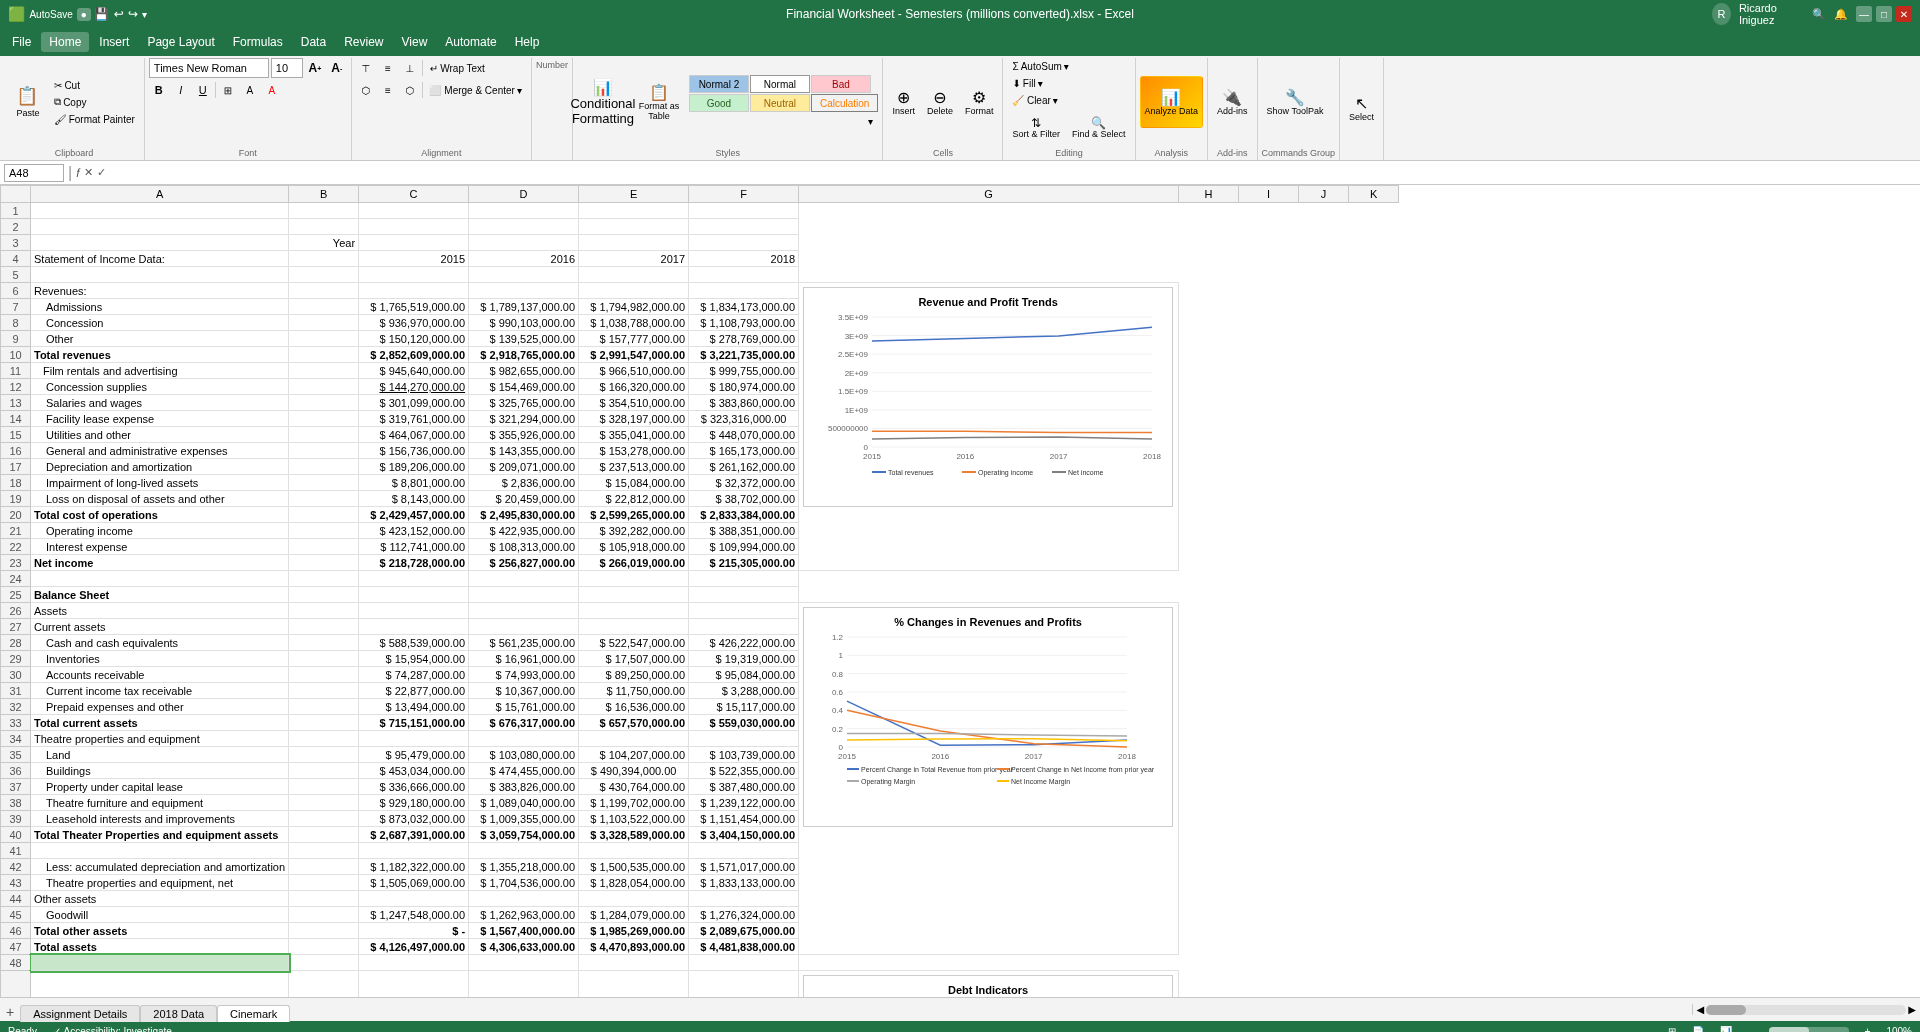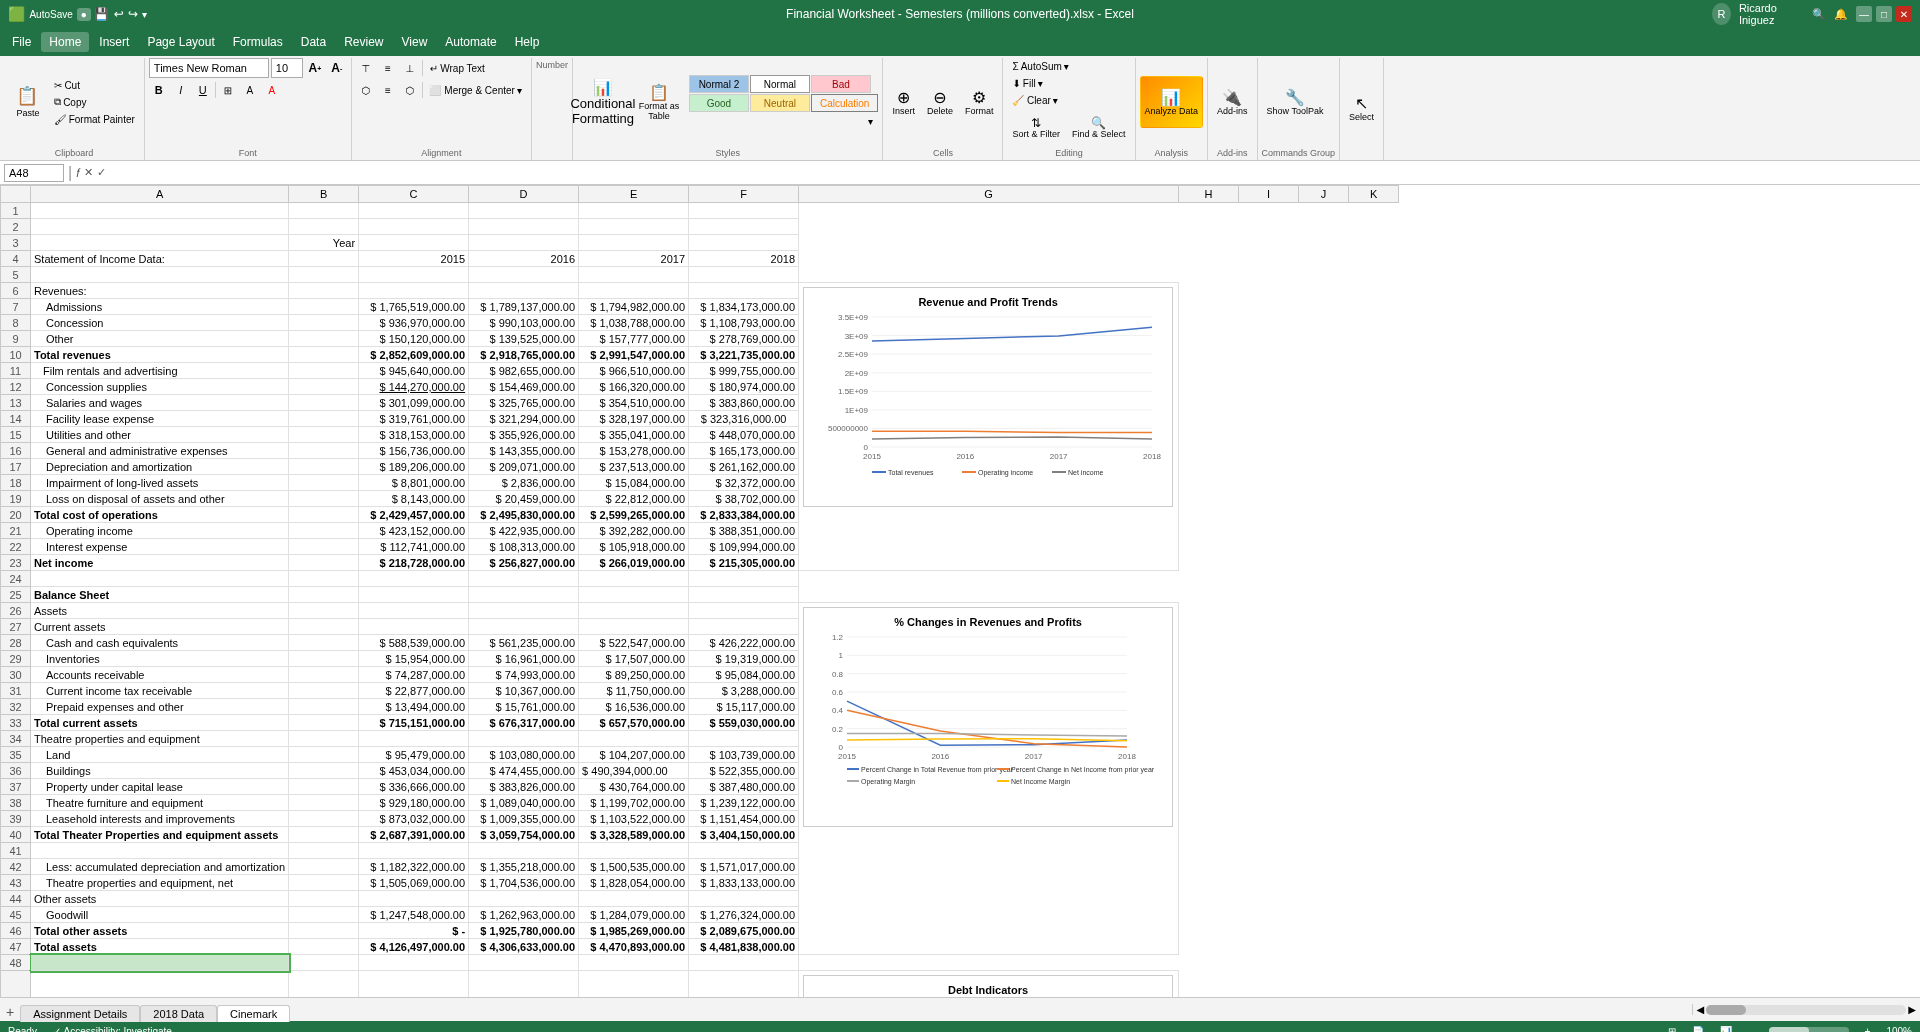--- a/index.html
+++ b/index.html
@@ -707,21 +707,21 @@
               <td style="width: 30px; text-align: right;"></td>
               <td style="text-align: right; width: 110px;">$   319,761,000.00</td>
               <td style="text-align: right; width: 110px;">$   321,294,000.00</td>
               <td style="text-align: right; width: 110px;">$   328,197,000.00</td>
               <td style="text-align: center; width: 110px;">$   323,316,000.00</td>
             </tr>
             <tr>
               <td class="row-num">15</td>
               <td style="width: 200px; padding-left: 15px;">Utilities and other</td>
               <td style="width: 30px; text-align: right;"></td>
-              <td style="text-align: right; width: 110px;">$   318,153,000.00</td>
+              <td style="text-align: right; width: 110px;">$   464,067,000.00</td>
               <td style="text-align: right; width: 110px;">$   355,926,000.00</td>
               <td style="text-align: right; width: 110px;">$   355,041,000.00</td>
               <td style="text-align: right; width: 110px;">$   448,070,000.00</td>
             </tr>
             <tr>
               <td class="row-num">16</td>
               <td style="width: 200px; padding-left: 15px;">General and administrative expenses</td>
               <td style="width: 30px; text-align: right;"></td>
               <td style="text-align: right; width: 110px;">$   156,736,000.00</td>
               <td style="text-align: right; width: 110px;">$   143,355,000.00</td>
@@ -932,21 +932,21 @@
               <td style="text-align: right; width: 110px;">$   103,080,000.00</td>
               <td style="text-align: right; width: 110px;">$   104,207,000.00</td>
               <td style="text-align: right; width: 110px;">$   103,739,000.00</td>
             </tr>
             <tr>
               <td class="row-num">36</td>
               <td style="width: 200px; padding-left: 15px;">Buildings</td>
               <td style="width: 30px; text-align: right;"></td>
               <td style="text-align: right; width: 110px;">$   453,034,000.00</td>
               <td style="text-align: right; width: 110px;">$   474,455,000.00</td>
-              <td style="text-align: left; width: 110px;">$   490,394,000.00</td>
+              <td style="text-align: center; width: 110px;">$   490,394,000.00</td>
               <td style="text-align: right; width: 110px;">$   522,355,000.00</td>
             </tr>
             <tr>
               <td class="row-num">37</td>
               <td style="width: 200px; padding-left: 15px;">Property under capital lease</td>
               <td style="width: 30px; text-align: right;"></td>
               <td style="text-align: right; width: 110px;">$   336,666,000.00</td>
               <td style="text-align: right; width: 110px;">$   383,826,000.00</td>
               <td style="text-align: right; width: 110px;">$   430,764,000.00</td>
               <td style="text-align: right; width: 110px;">$   387,480,000.00</td>
@@ -1021,21 +1021,21 @@
               <td style="text-align: right; width: 110px;">$ 1,247,548,000.00</td>
               <td style="text-align: right; width: 110px;">$ 1,262,963,000.00</td>
               <td style="text-align: right; width: 110px;">$ 1,284,079,000.00</td>
               <td style="text-align: right; width: 110px;">$ 1,276,324,000.00</td>
             </tr>
             <tr>
               <td class="row-num">46</td>
               <td style="width: 200px; font-weight: bold;">Total other assets</td>
               <td style="width: 30px; text-align: right;"></td>
               <td style="text-align: right; width: 110px; font-weight: bold;">$                -</td>
-              <td style="text-align: right; width: 110px; font-weight: bold;">$ 1,925,780,000.00</td>
+              <td style="text-align: right; width: 110px; font-weight: bold;">$ 1,567,400,000.00</td>
               <td style="text-align: right; width: 110px; font-weight: bold;">$ 1,985,269,000.00</td>
               <td style="text-align: right; width: 110px; font-weight: bold;">$ 2,089,675,000.00</td>
             </tr>
             <tr>
               <td class="row-num">47</td>
               <td style="width: 200px; font-weight: bold;">Total assets</td>
               <td style="width: 30px; text-align: right;"></td>
               <td style="text-align: right; width: 110px; font-weight: bold;">$ 4,126,497,000.00</td>
               <td style="text-align: right; width: 110px; font-weight: bold;">$ 4,306,633,000.00</td>
               <td style="text-align: right; width: 110px; font-weight: bold;">$ 4,470,893,000.00</td>

